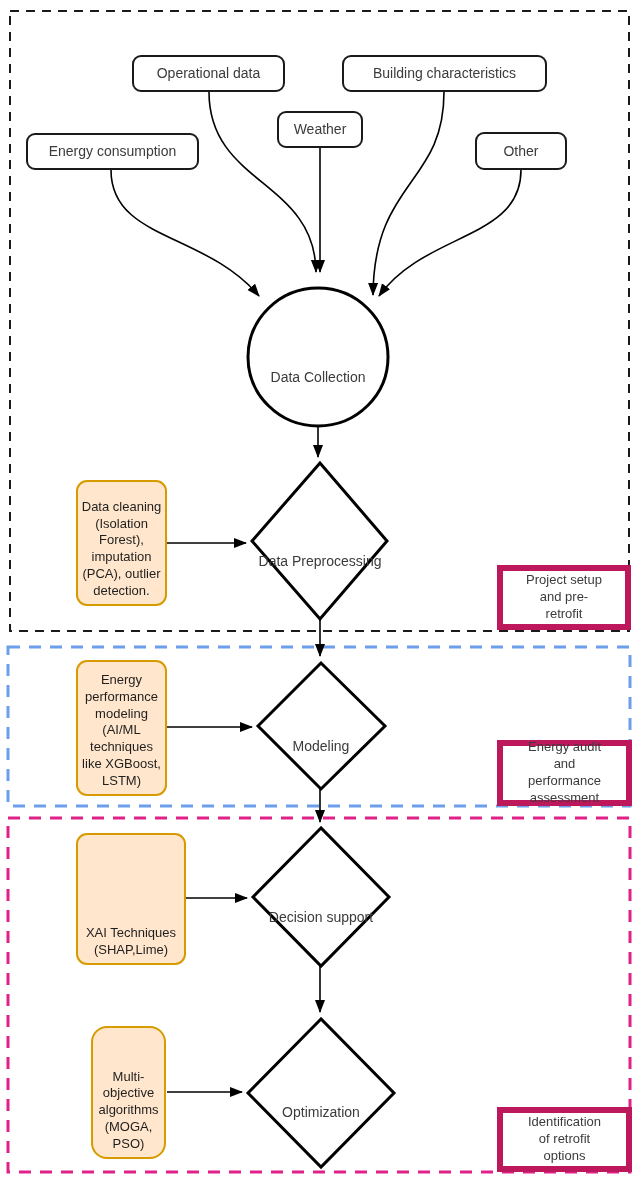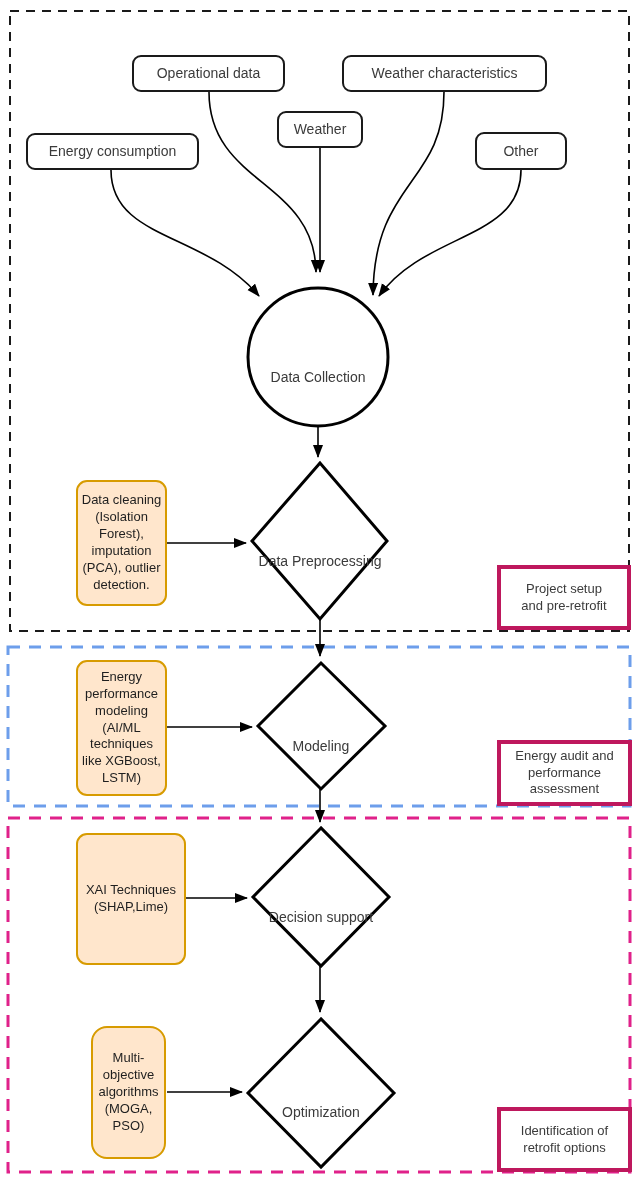--- a/index.html
+++ b/index.html
@@ -28,27 +28,27 @@
   #arrowhead path{fill:var(--arrow-color);}
 
   
   .node-box{
     position:absolute;background:#ffffff;border:2px solid #1a1a1a;border-radius:9px;
     display:flex;align-items:center;justify-content:center;text-align:center;
     font-size:14px;line-height:1.2;color:var(--text-color);
   }
   .note-box{
     position:absolute;background:var(--note-fill);border:2px solid var(--note-border);border-radius:11px;
-    display:flex;align-items:center;justify-content:center;text-align:center;
+    display:flex;align-items:flex-end;justify-content:center;text-align:center;
     font-size:13px;line-height:1.3;color:#1f1f1f;padding:4px 2px;
   }
   .label-box{
-    position:absolute;background:#ffffff;border:4px solid #be185d;
+    position:absolute;background:#ffffff;border:6px solid #be185d;
     display:flex;align-items:center;justify-content:center;text-align:center;
-    font-size:13px;line-height:1.3;color:var(--text-color);padding:2px 13px;
+    font-size:13px;line-height:1.3;color:var(--text-color);padding:2px 20px;
   }
   .shape-label{
     position:absolute;display:flex;align-items:center;justify-content:center;text-align:center;
     font-size:14px;color:var(--text-color);pointer-events:none;white-space:nowrap;margin-top:20px;
   }
 </style>
 </head>
 <body>
 
 <div id="canvas">
@@ -90,21 +90,21 @@
   <div class="node-box" style="left:26px;top:133px;width:173px;height:37px;">
     <span>Energy consumption</span>
   </div>
   <div class="node-box" style="left:132px;top:55px;width:153px;height:37px;">
     <span>Operational data</span>
   </div>
   <div class="node-box" style="left:277px;top:111px;width:86px;height:37px;">
     <span>Weather</span>
   </div>
   <div class="node-box" style="left:342px;top:55px;width:205px;height:37px;">
-    <span>Weather characteristics</span>
+    <span>Building characteristics</span>
   </div>
   <div class="node-box" style="left:475px;top:132px;width:92px;height:38px;">
     <span>Other</span>
   </div>
 
   <div class="shape-label" style="left:228px;top:347px;width:180px;height:20px;">Data Collection</div>
   <div class="shape-label" style="left:230px;top:531px;width:180px;height:20px;">Data Preprocessing</div>
   <div class="shape-label" style="left:231px;top:716px;width:180px;height:20px;">Modeling</div>
   <div class="shape-label" style="left:231px;top:887px;width:180px;height:20px;">Decision support</div>
   <div class="shape-label" style="left:231px;top:1082px;width:180px;height:20px;">Optimization</div>

